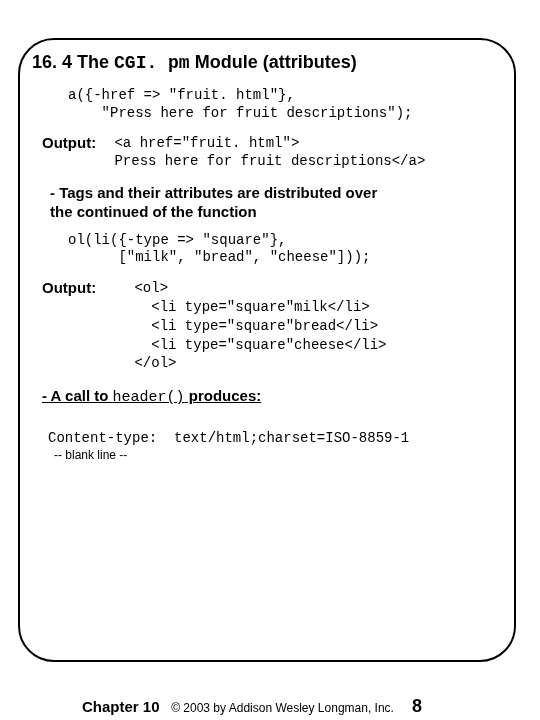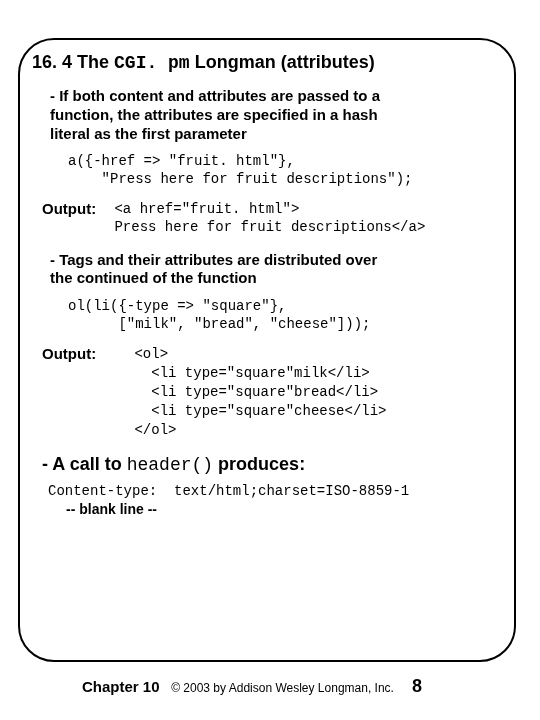--- a/index.html
+++ b/index.html
@@ -68,58 +68,56 @@
   .output-code2 {
     font-family: "Courier New", Courier, monospace;
     font-size: 14px;
     white-space: pre;
     display: inline-block;
     vertical-align: top;
     margin-left: 20px;
     line-height: 1.35;
   }
   .sub-bullet {
-    font-size: 18px;
+    font-size: 15px;
     font-weight: bold;
-    margin: 4px 0 8px 12px;
+    margin: 4px 0 24px 12px;
+    text-decoration: underline;
   }
   .ct-line {
     font-family: "Courier New", Courier, monospace;
     font-size: 14px;
     margin: 4px 0 2px 18px;
     white-space: pre;
   }
   .blank-line {
-    font-size: 14px;
-    font-weight: bold;
-    margin: 2px 0 0 36px;
+    font-size: 12px;
+    font-weight: normal;
+    margin: 2px 0 0 24px;
   }
   .footer {
     position: absolute;
     left: 82px;
-    top: 678px;
+    top: 698px;
     width: 440px;
     font-size: 13px;
   }
   .footer .ch { font-weight: bold; font-size: 15px; }
   .footer .cop { font-size: 12px; margin-left: 8px; }
   .footer .pg { font-weight: bold; font-size: 18px; position: absolute; left: 330px; top: -2px; }
 </style>
 </head>
 <body>
 
 <div class="frame">
 
   <div class="title">
-    <span>16. 4 The </span><span class="mono">CGI. pm</span><span> Longman </span><span>(attributes)</span>
+    <span>16. 4 The </span><span class="mono">CGI. pm</span><span> Module </span><span>(attributes)</span>
   </div>
 
-  <div class="bullet1" style="white-space:pre-line;">- If both content and attributes are passed to a
-  function, the attributes are specified in a hash
-  literal as the first parameter</div>
 
   <div class="code-block">a({-href =&gt; "fruit. html"},
     "Press here for fruit descriptions");</div>
 
   <div class="output-row">
     <span class="output-label">Output:</span>
     <span class="output-code">&lt;a href="fruit. html"&gt;
 Press here for fruit descriptions&lt;/a&gt;</span>
   </div>
 

